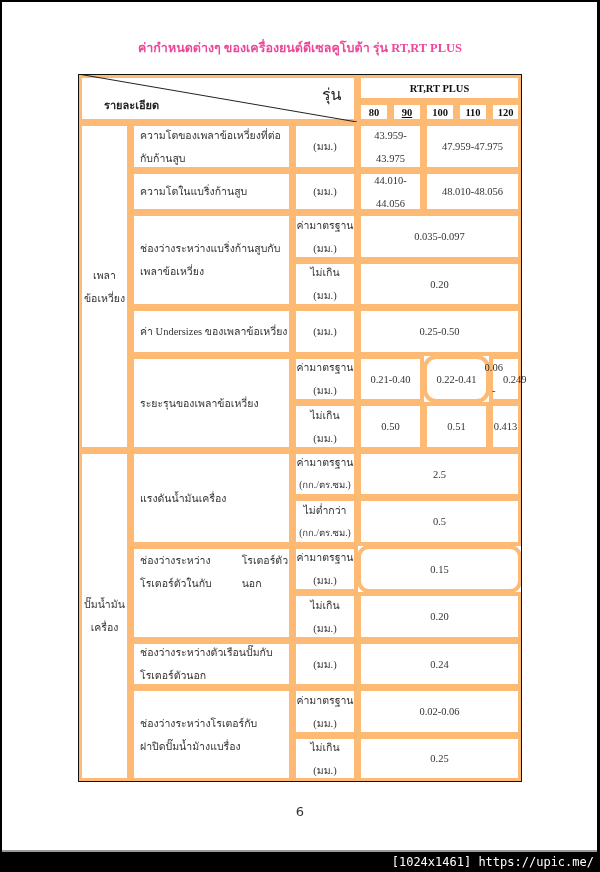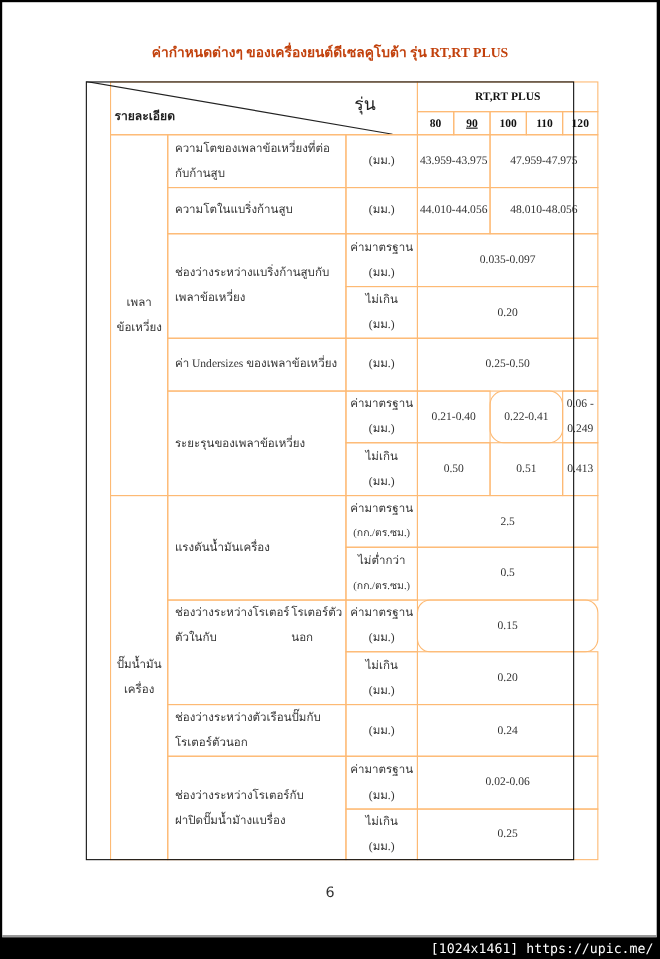--- a/index.html
+++ b/index.html
@@ -9,31 +9,30 @@
     font-family: "DejaVu Serif", "Liberation Serif", serif;
     color: #222;
   }
   .page {
     position: absolute; left: 2px; top: 2px; width: 595px; height: 848px;
     background: #fff;
     border-bottom: 2px solid #9a9a9a;
   }
   .title {
     position: absolute; left: 0; top: 38px; width: 600px; text-align: center;
-    font-size: 12.5px; font-weight: bold; color: #c2410c;
+    font-size: 12.5px; font-weight: bold; color: #ec4899;
     font-family: "Liberation Serif", "DejaVu Serif", serif;
   }
   .cell {
     position: absolute; box-sizing: border-box;
-    border: 1px solid #fdba74;
+    border: 4px solid #fdba74;
     display: flex; align-items: center; justify-content: center;
     text-align: center; font-size: 10.5px; line-height: 23px;
     font-family: "Liberation Serif", "DejaVu Serif", serif;
     color: #333;
-    margin-left: 22px;
   }
   .cell.left { justify-content: flex-start; text-align: left; padding-left: 6px; }
   .cell.bold { font-weight: bold; color: #111; }
   .tbl-frame {
     position: absolute; left: 78px; top: 74px; width: 444px; height: 708px;
     box-sizing: border-box; border: 1.5px solid #111; pointer-events: none;
   }
   .diag { position: absolute; left: 78px; top: 74px; width: 279px; height: 48px; pointer-events: none; }
   .pageno {
     position: absolute; left: 0; width: 600px; top: 804px; text-align: center;
@@ -102,21 +101,21 @@
 <div class="cell" style="left:292px;top:307px;width:66px;height:49px;">(มม.)</div>
 <div class="cell" style="left:357px;top:307px;width:165px;height:49px;">0.25-0.50</div>
 
 <div class="cell left" style="left:130px;top:355px;width:163px;height:96px;">ระยะรุนของเพลาข้อเหวี่ยง</div>
 <div class="cell" style="left:292px;top:355px;width:66px;height:48px;flex-direction:column;">
   <span>ค่ามาตรฐาน</span>
   <span>(มม.)</span>
 </div>
 <div class="cell" style="left:357px;top:355px;width:67px;height:48px;">0.21-0.40</div>
 <div class="cell" style="left:423px;top:355px;width:67px;height:48px;border-radius:13px;">0.22-0.41</div>
-<div class="cell" style="left:489px;top:355px;width:33px;height:48px;flex-direction:column;">
+<div class="cell" style="left:489px;top:355px;width:33px;height:48px;flex-direction:row;">
   <span>0.06 -</span>
   <span>0.249</span>
 </div>
 <div class="cell" style="left:292px;top:402px;width:66px;height:49px;flex-direction:column;">
   <span>ไม่เกิน</span>
   <span>(มม.)</span>
 </div>
 <div class="cell" style="left:357px;top:402px;width:67px;height:49px;">0.50</div>
 <div class="cell" style="left:423px;top:402px;width:67px;height:49px;">0.51</div>
 <div class="cell" style="left:489px;top:402px;width:33px;height:49px;">0.413</div>

